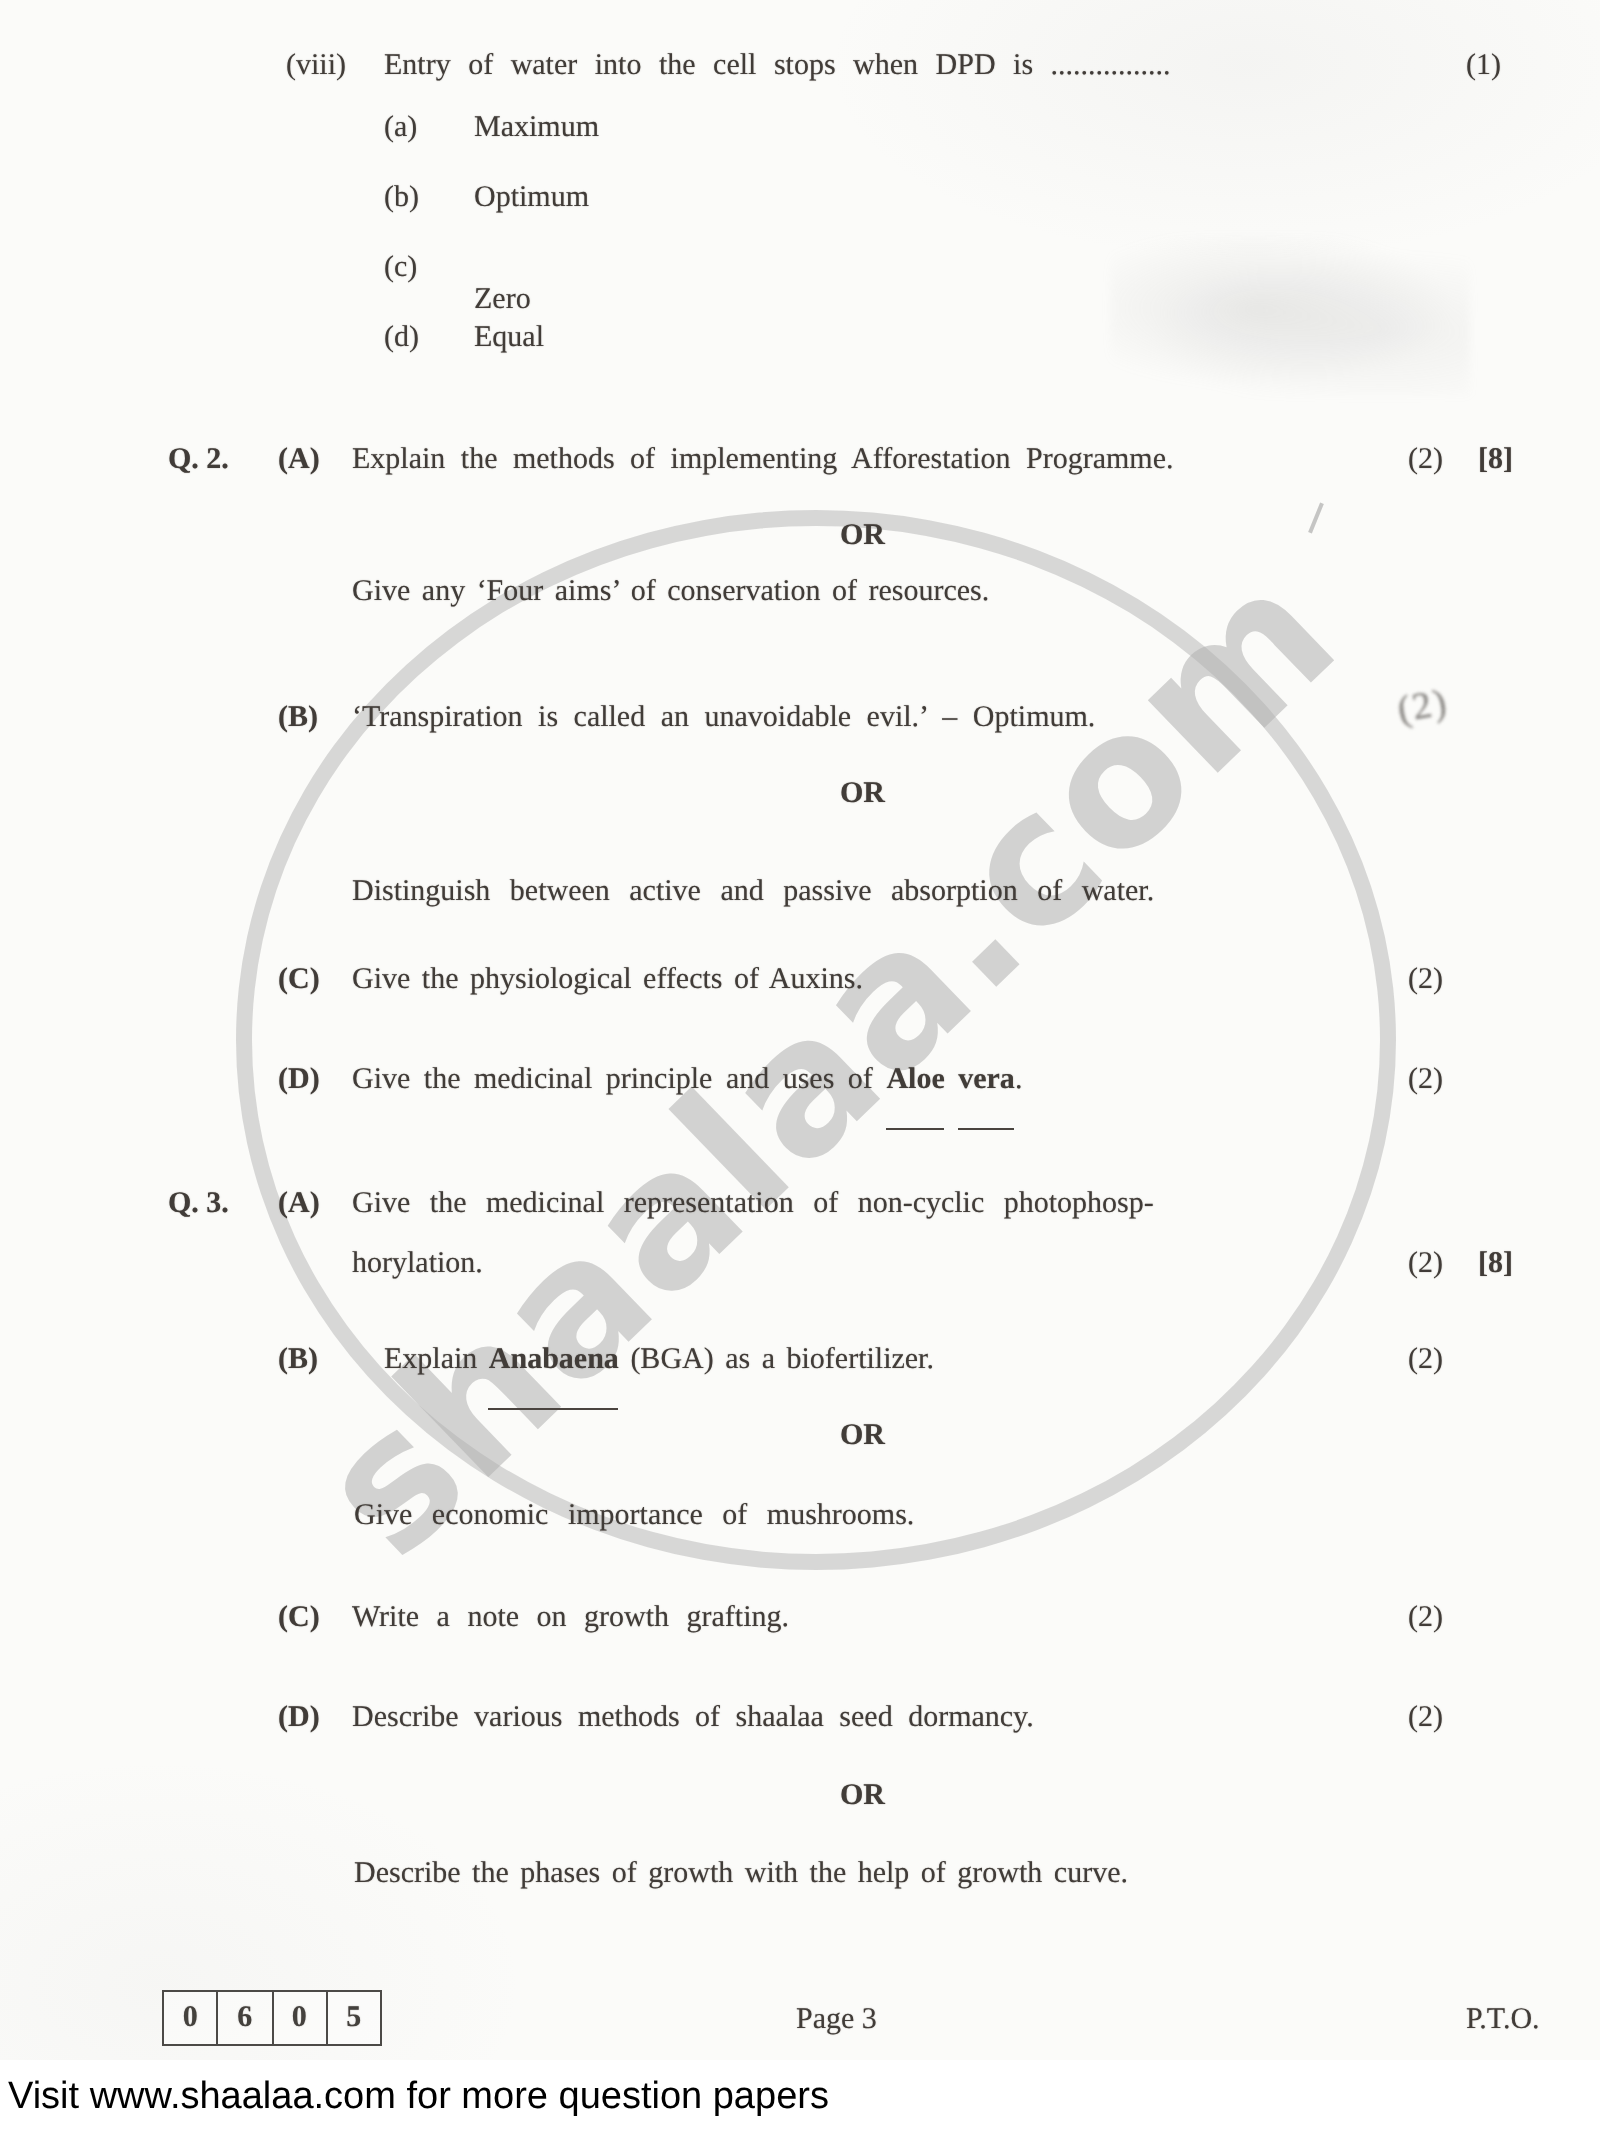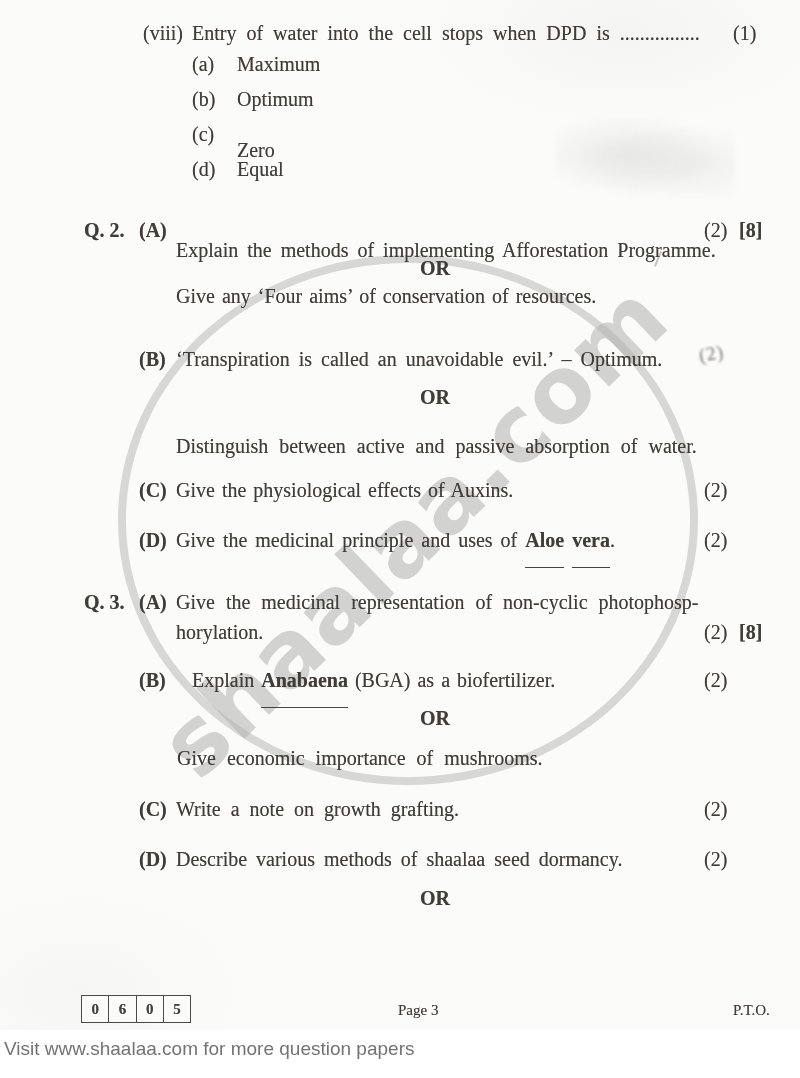--- a/index.html
+++ b/index.html
@@ -10,21 +10,21 @@
     background:
       radial-gradient(ellipse 300px 140px at 78% 3%, rgba(185,185,185,0.10), transparent 70%),
       radial-gradient(ellipse 260px 160px at 10% 92%, rgba(190,190,190,0.08), transparent 70%),
       #fbfbf9;
     overflow:hidden;
     font-family:"Liberation Serif","DejaVu Serif",serif;
     color:#413c38;
   }
   .t{
     position:absolute;
-    font-size:20px;
+    font-size:15px;
     line-height:20px;
     white-space:nowrap;
     text-shadow:0 0 0.6px rgba(70,62,55,0.55);
   }
   .b{font-weight:bold;}
   .u{border-bottom:1.3px solid #4a443f;padding-bottom:16px;font-weight:bold;}
   
   .wm-ellipse{
     position:absolute;
     left:118px;top:255px;width:580px;height:530px;
@@ -79,21 +79,21 @@
   .codebox .cell:last-child{border-right:none;}
   .small{font-size:15px;}
   
   .bottombar{
     position:absolute;left:0;top:1030px;width:800px;height:48px;
     background:#ffffff;
   }
   .bottombar .txt{
     position:absolute;left:4px;top:8px;
     font-family:"Liberation Sans","DejaVu Sans",sans-serif;
-    font-size:19px;color:#737373;
+    font-size:19px;color:#000000;
     text-shadow:none;
   }
 </style>
 </head>
 <body>
 
 <div class="page">
 
   <div class="wm-ellipse"></div>
   <div class="wm-text">shaalaa.com</div>
@@ -108,21 +108,21 @@
   <span class="t" style="left:237px;top:54px;text-align:center;">Maximum</span>
   <span class="t" style="left:192px;top:89px;">(b)</span>
   <span class="t" style="left:237px;top:89px;">Optimum</span>
   <span class="t" style="left:192px;top:124px;">(c)</span>
   <span class="t" style="left:237px;top:124px;margin-top:16px;">Zero</span>
   <span class="t" style="left:192px;top:159px;">(d)</span>
   <span class="t" style="left:237px;top:159px;">Equal</span>
 
   <span class="t b" style="left:84px;top:220px;">Q. 2.</span>
   <span class="t b" style="left:139px;top:220px;">(A)</span>
-  <span class="t" style="left:176px;top:220px;word-spacing:4px;margin-top:20px;">Explain the methods of implementing Afforestation Programme.</span>
+  <span class="t" style="left:176px;top:220px;word-spacing:4px;">Explain the methods of implementing Afforestation Programme.</span>
   <span class="t" style="left:704px;top:220px;">(2)</span>
   <span class="t b" style="left:739px;top:220px;">[8]</span>
 
   <span class="t b" style="left:420px;top:258px;">OR</span>
 
   <span class="t" style="left:176px;top:286px;word-spacing:2px;">Give any ‘Four aims’ of conservation of resources.</span>
 
   <span class="t b" style="left:139px;top:349px;">(B)</span>
   <span class="t" style="left:176px;top:349px;word-spacing:4px;">‘Transpiration is called an unavoidable evil.’ – Optimum.</span>
   <span class="t stamp">(2)</span>
@@ -157,20 +157,21 @@
   <span class="t b" style="left:139px;top:799px;">(C)</span>
   <span class="t" style="left:176px;top:799px;word-spacing:5px;">Write a note on growth grafting.</span>
   <span class="t" style="left:704px;top:799px;">(2)</span>
 
   <span class="t b" style="left:139px;top:849px;">(D)</span>
   <span class="t" style="left:176px;top:849px;word-spacing:4px;">Describe various methods of shaalaa seed dormancy.</span>
   <span class="t" style="left:704px;top:849px;">(2)</span>
 
   <span class="t b" style="left:420px;top:888px;">OR</span>
 
+  <span class="t" style="left:177px;top:927px;word-spacing:2px;">Describe the phases of growth with the help of growth curve.</span>
 
   <div class="codebox">
     <div class="cell">0</div>
     <div class="cell">6</div>
     <div class="cell">0</div>
     <div class="cell">5</div>
   </div>
   <span class="t small" style="left:398px;top:1000px;">Page 3</span>
   <span class="t small" style="left:733px;top:1000px;">P.T.O.</span>
 

